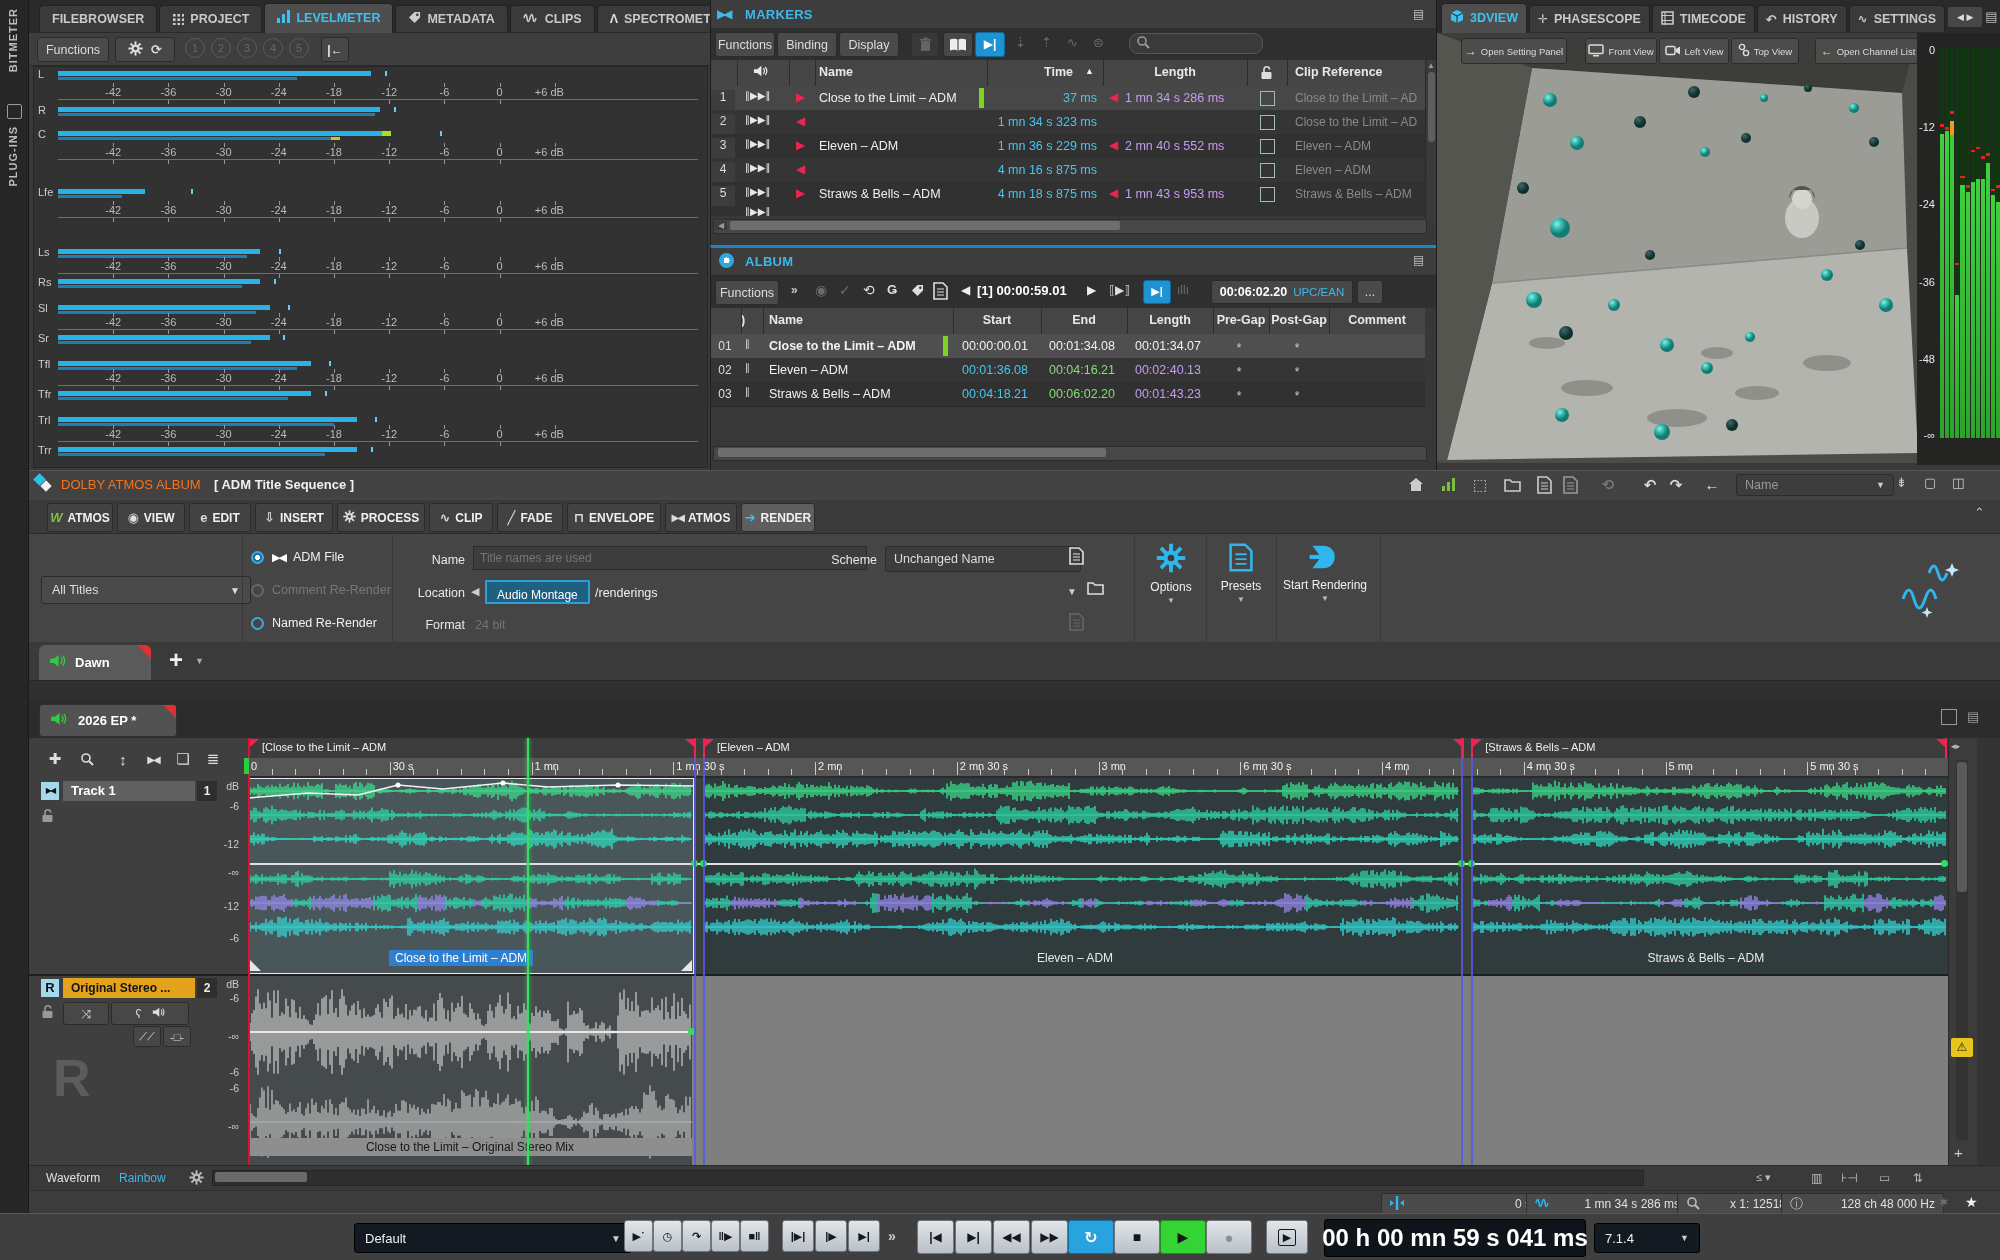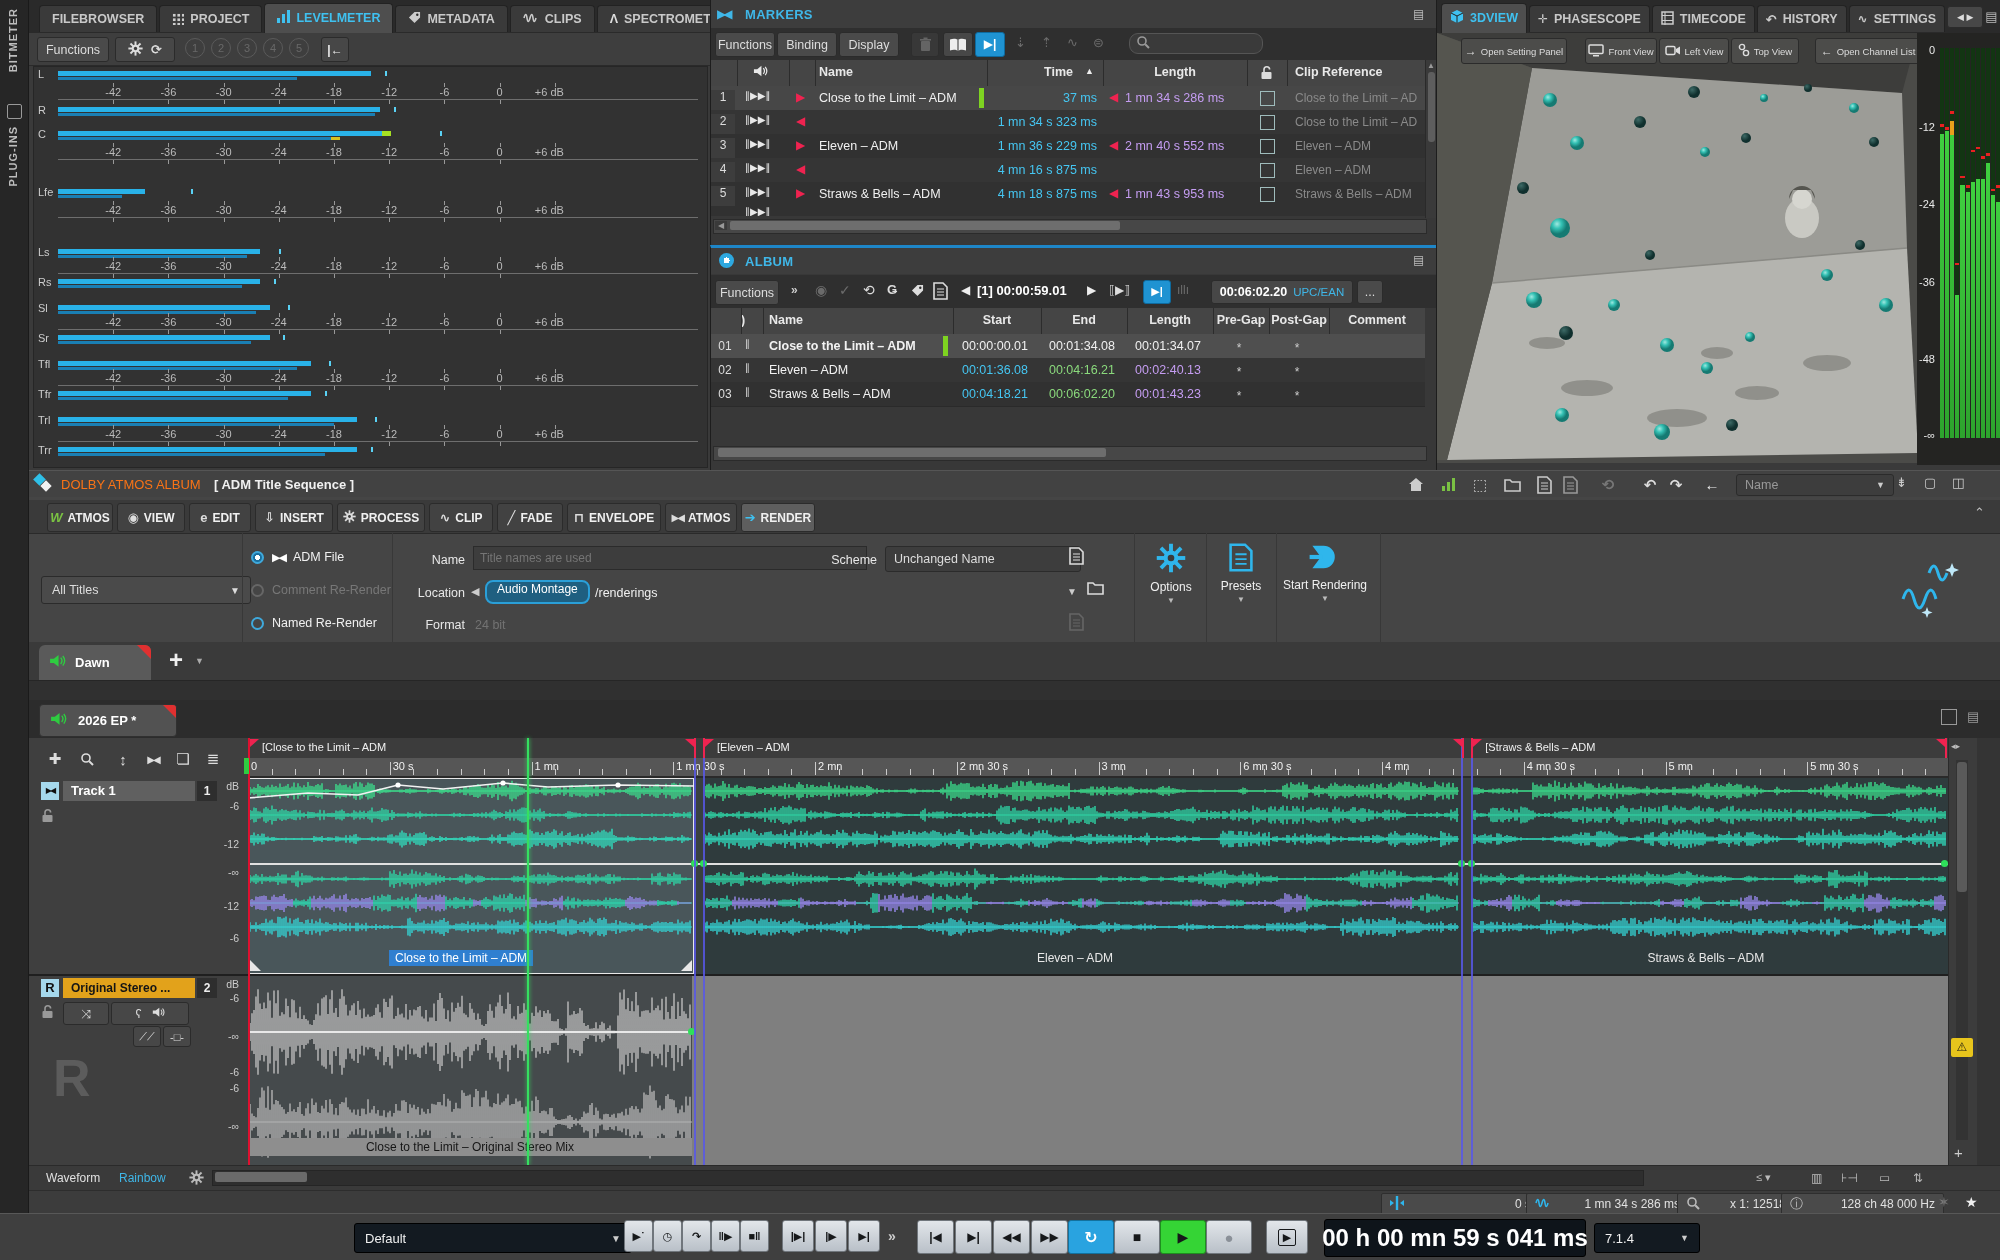--- a/index.html
+++ b/index.html
@@ -850,21 +850,21 @@
       </div>
     <div class="abs" style="left:378px;top:56px;width:58px;text-align:right;font-size:12.5px;color:#e8e8e8">Name</div>
     <input class="abs" style="left: 444px; top: 49px; width: 380px; height: 22px; background: rgb(61, 61, 61); border: 1px solid rgb(43, 43, 43); color: rgb(221, 221, 221); font-size: 12px; padding: 0px 6px;" placeholder="Title names are used">
     <div class="abs" style="left:790px;top:56px;width:58px;text-align:right;font-size:12.5px;color:#e8e8e8">Scheme</div>
     <div class="abs btn" style="left:856px;top:49px;width:178px;height:24px;justify-content:flex-start;padding:0 8px;background:#3d3d3d">
       <span>Unchanged Name</span>
     </div>
 
     <div class="abs" style="left:370px;top:89px;width:66px;text-align:right;font-size:12.5px;color:#e8e8e8">Location</div>
     <div class="abs" style="left:442px;top:88px;color:#ccc;font-size:11px">◀</div>
-    <div class="abs" style="left:456px;top:83px;height:20px;border:2px solid #2a9fd8;border-radius:8px;background:#1f5f80;color:#fff;font-size:12px;display:flex;align-items:flex-start;padding:0 10px">
+    <div class="abs" style="left:456px;top:83px;height:20px;border:2px solid #2a9fd8;border-radius:1px;background:#1f5f80;color:#fff;font-size:12px;display:flex;align-items:flex-end;padding:0 10px">
       <span>Audio Montage</span>
     </div>
     <div class="abs" style="left:566px;top:89px;font-size:12.5px;color:#f0f0f0">/renderings</div>
     <div class="abs" style="left:1038px;top:89px;color:#ccc;font-size:10px">▼</div>
 
     <div class="abs" style="left:378px;top:121px;width:58px;text-align:right;font-size:12.5px;color:#e8e8e8">Format</div>
     <div class="abs dim" style="left:446px;top:121px;font-size:12.5px;color:#bbb">24 bit</div>
 
     <div id="big-buttons">
         <div class="abs" style="left: 1110px; top: 44px; width: 64px; height: 96px; text-align: center;">

